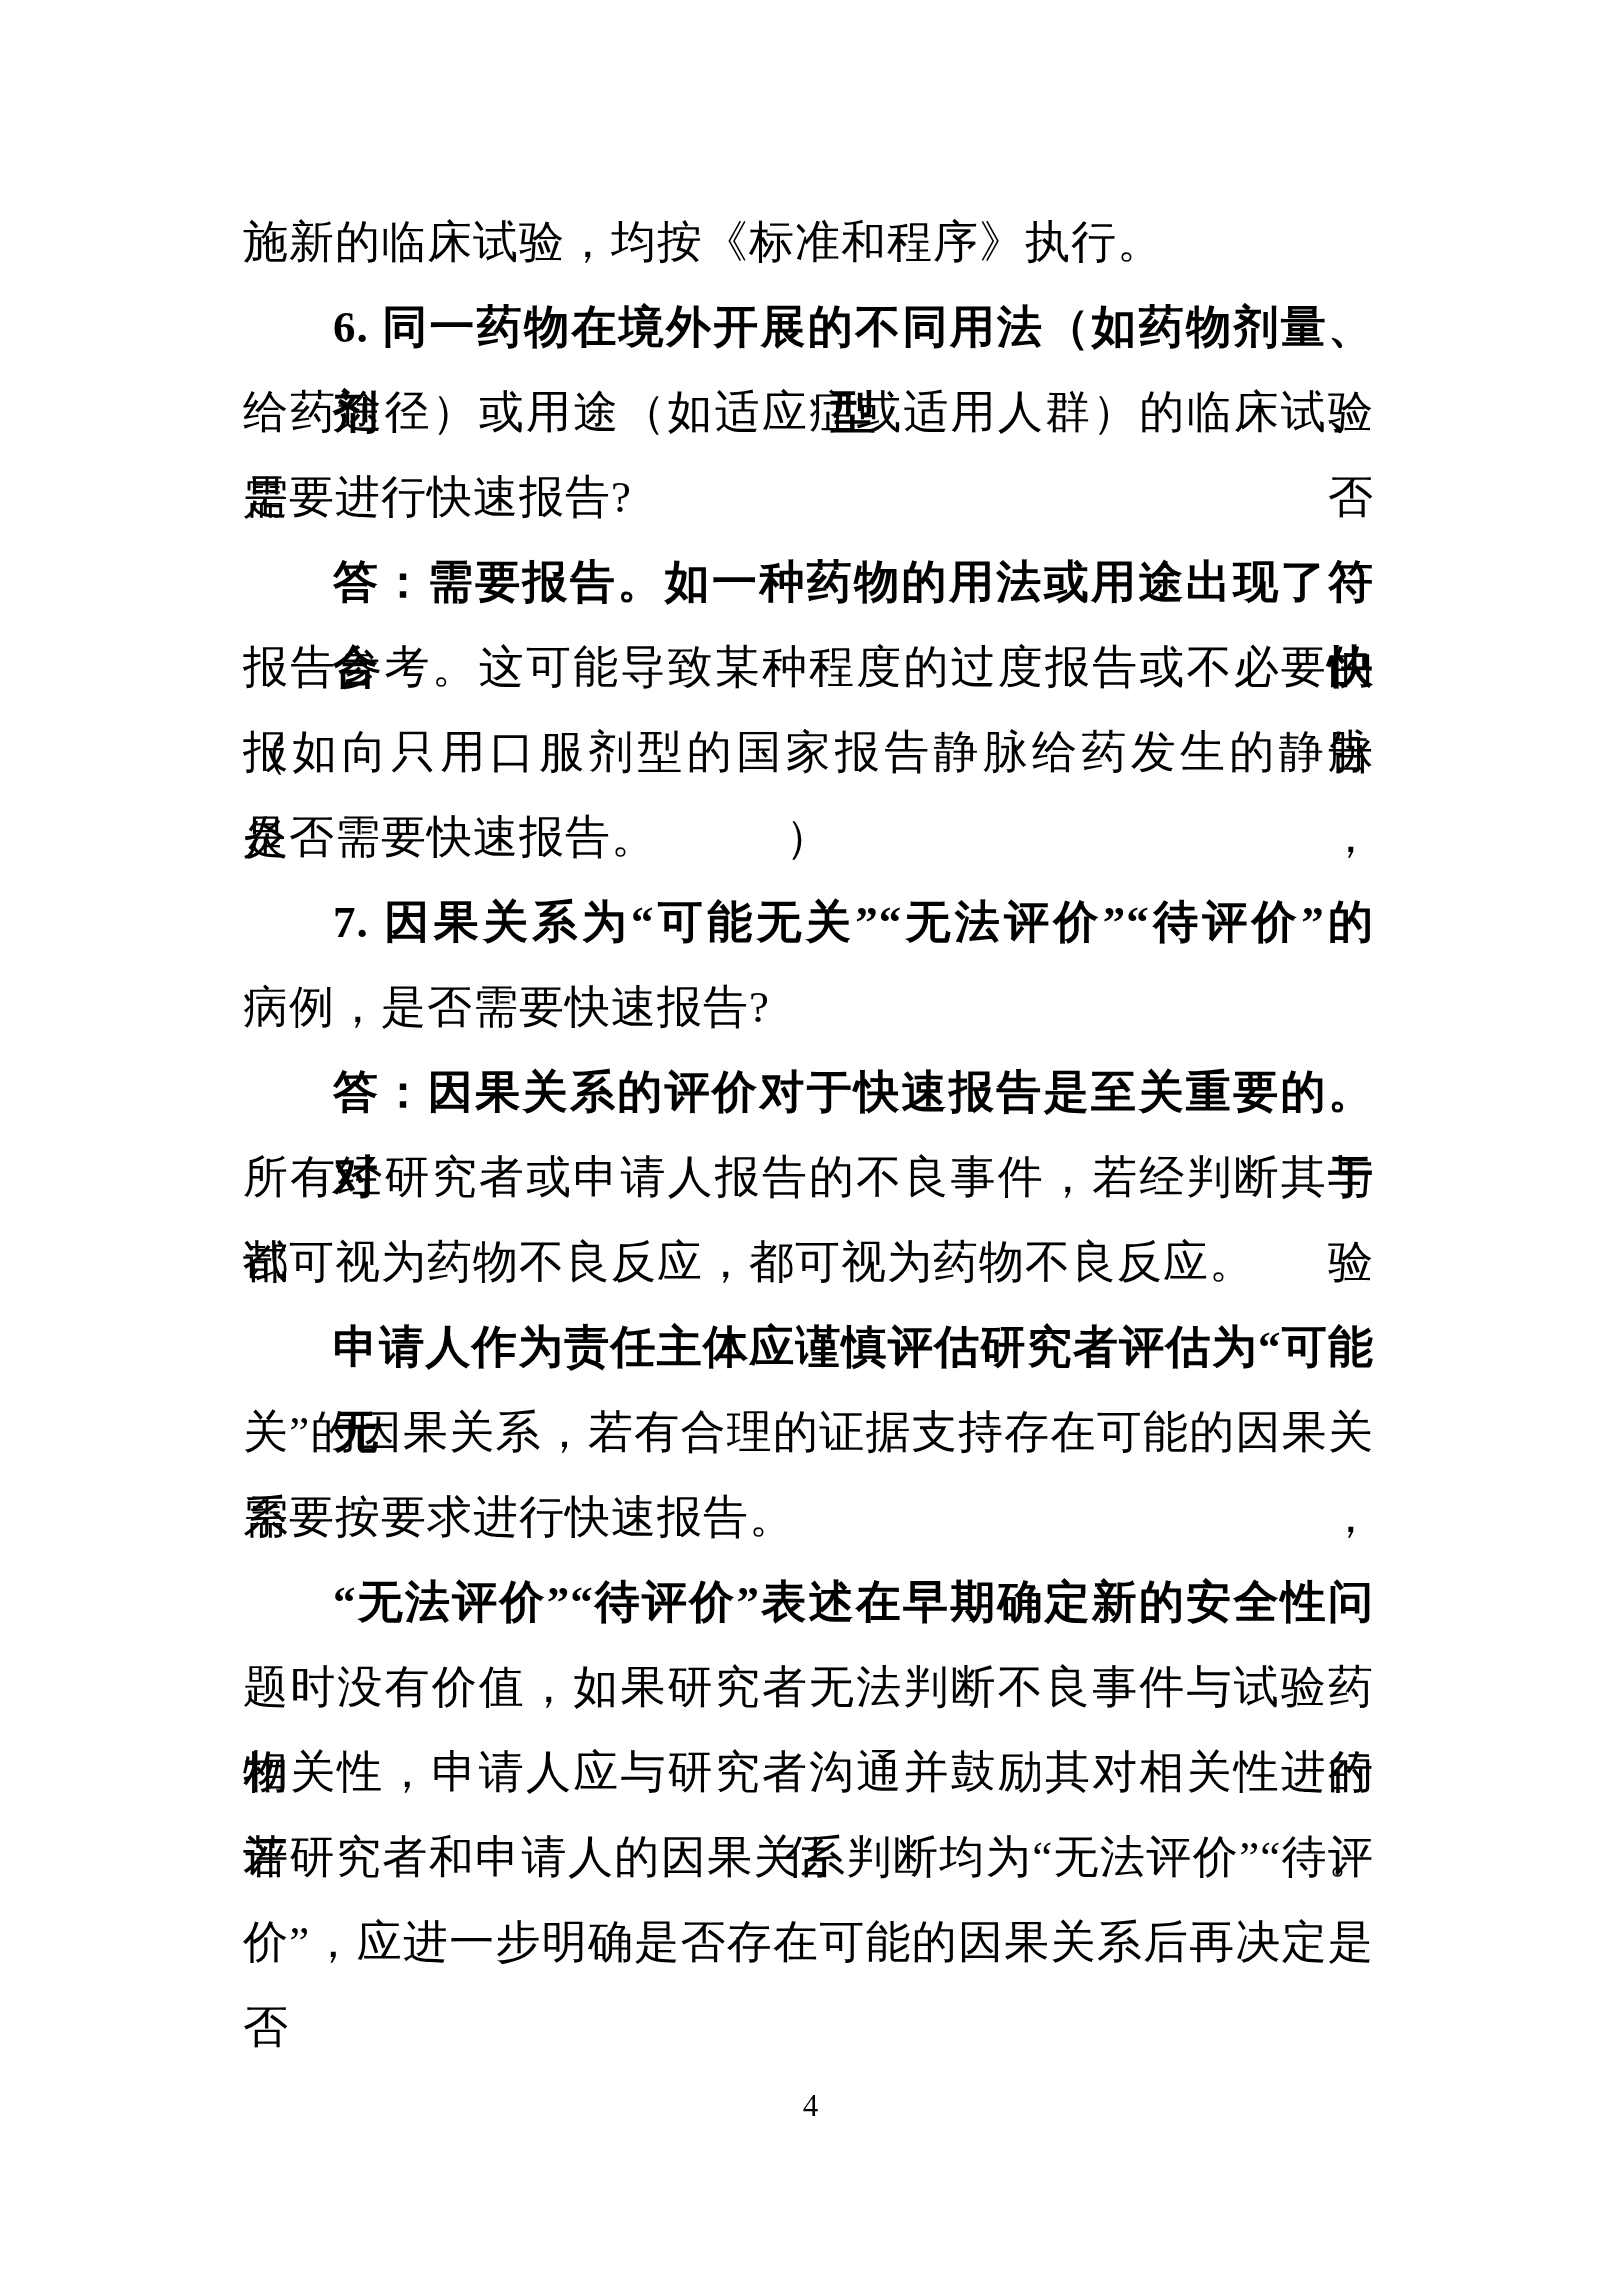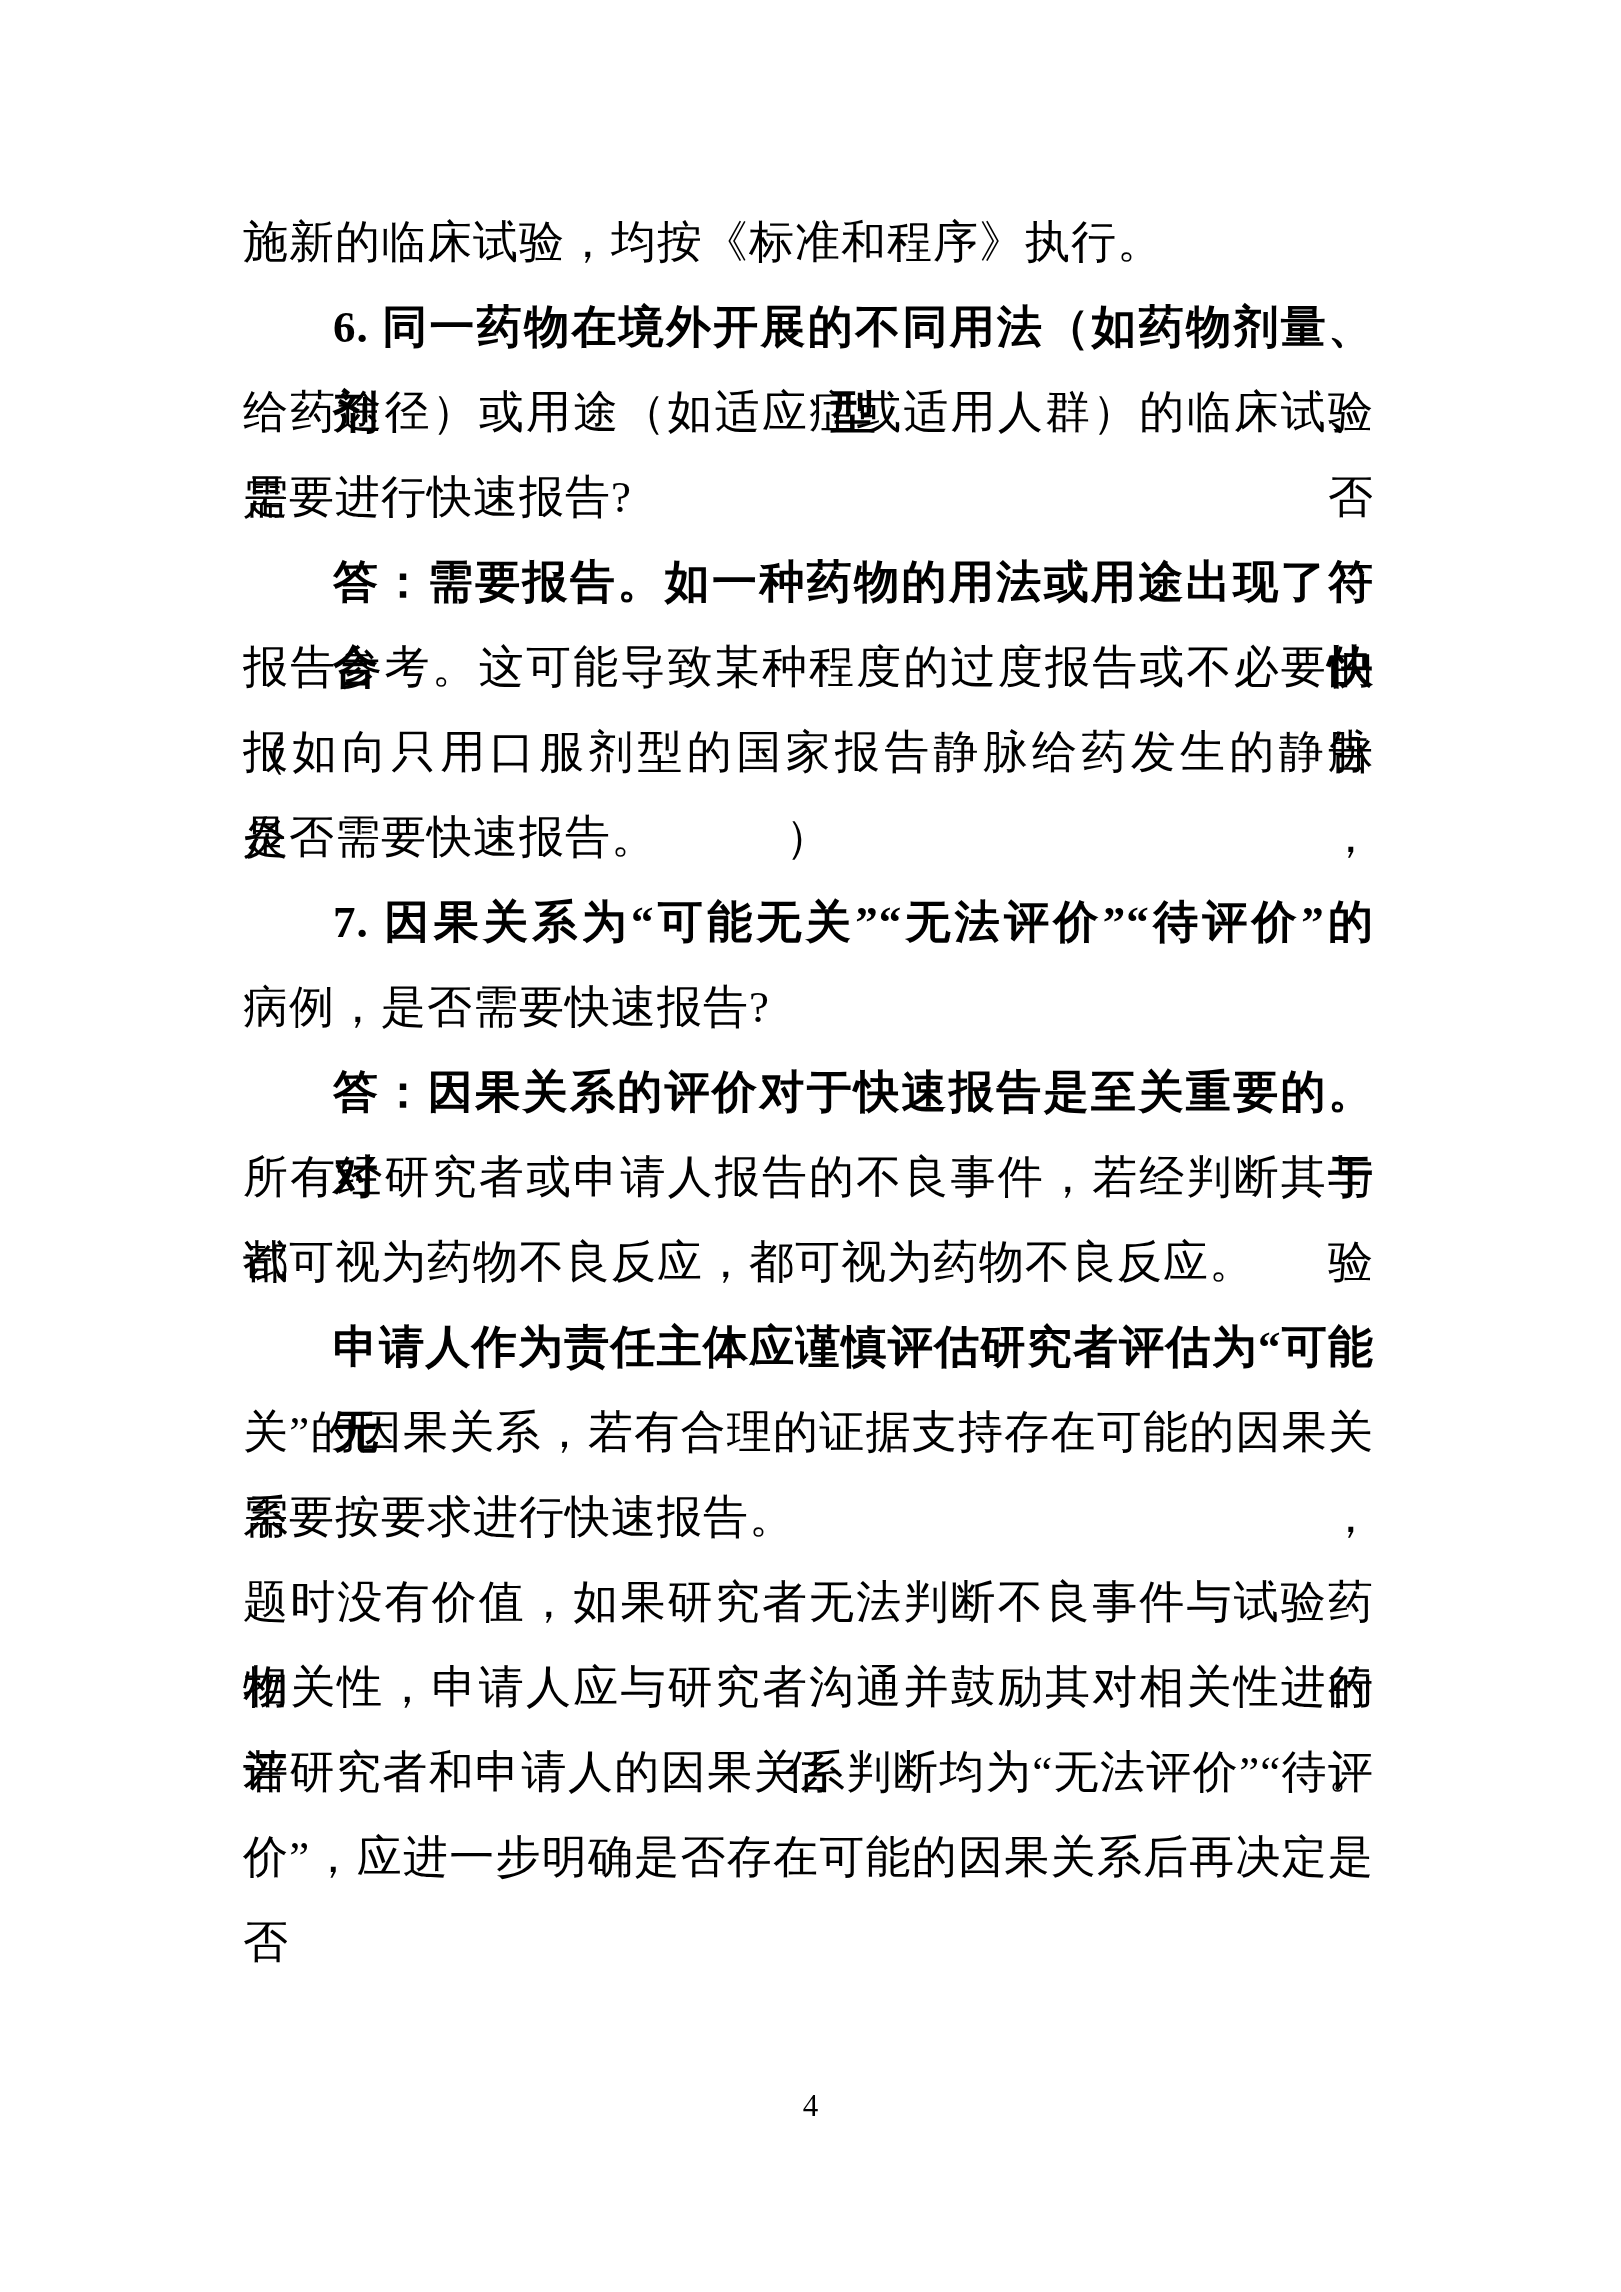--- a/index.html
+++ b/index.html
@@ -68,20 +68,21 @@
     <div class="line full">（如向只用口服剂型的国家报告静脉给药发生的静脉炎），</div>
     <div class="line">是否需要快速报告。</div>
     <div class="line full indent">7. 因果关系为“可能无关”“无法评价”“待评价”的</div>
     <div class="line">病例，是否需要快速报告?</div>
     <div class="line full indent">答：因果关系的评价对于快速报告是至关重要的。对于</div>
     <div class="line full">所有经研究者或申请人报告的不良事件，若经判断其与试验</div>
     <div class="line">都可视为药物不良反应，都可视为药物不良反应。</div>
     <div class="line full indent">申请人作为责任主体应谨慎评估研究者评估为“可能无</div>
     <div class="line full">关”的因果关系，若有合理的证据支持存在可能的因果关系，</div>
     <div class="line">需要按要求进行快速报告。</div>
+    <div class="line full indent">“无法评价”“待评价”表述在早期确定新的安全性问</div>
     <div class="line full">题时没有价值，如果研究者无法判断不良事件与试验药物的</div>
     <div class="line full">相关性，申请人应与研究者沟通并鼓励其对相关性进行评估。</div>
     <div class="line full">若研究者和申请人的因果关系判断均为“无法评价”“待评</div>
     <div class="line full">价”，应进一步明确是否存在可能的因果关系后再决定是否</div>
   </div>
   <div class="page-number">4</div>
 </div>
 
 
 </body></html>

